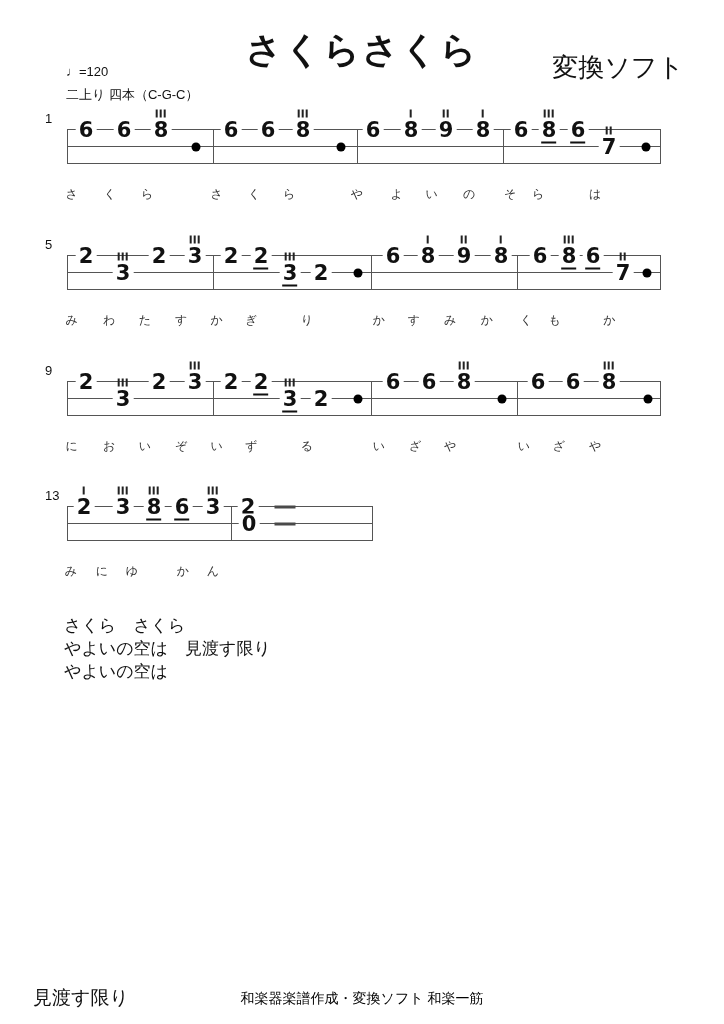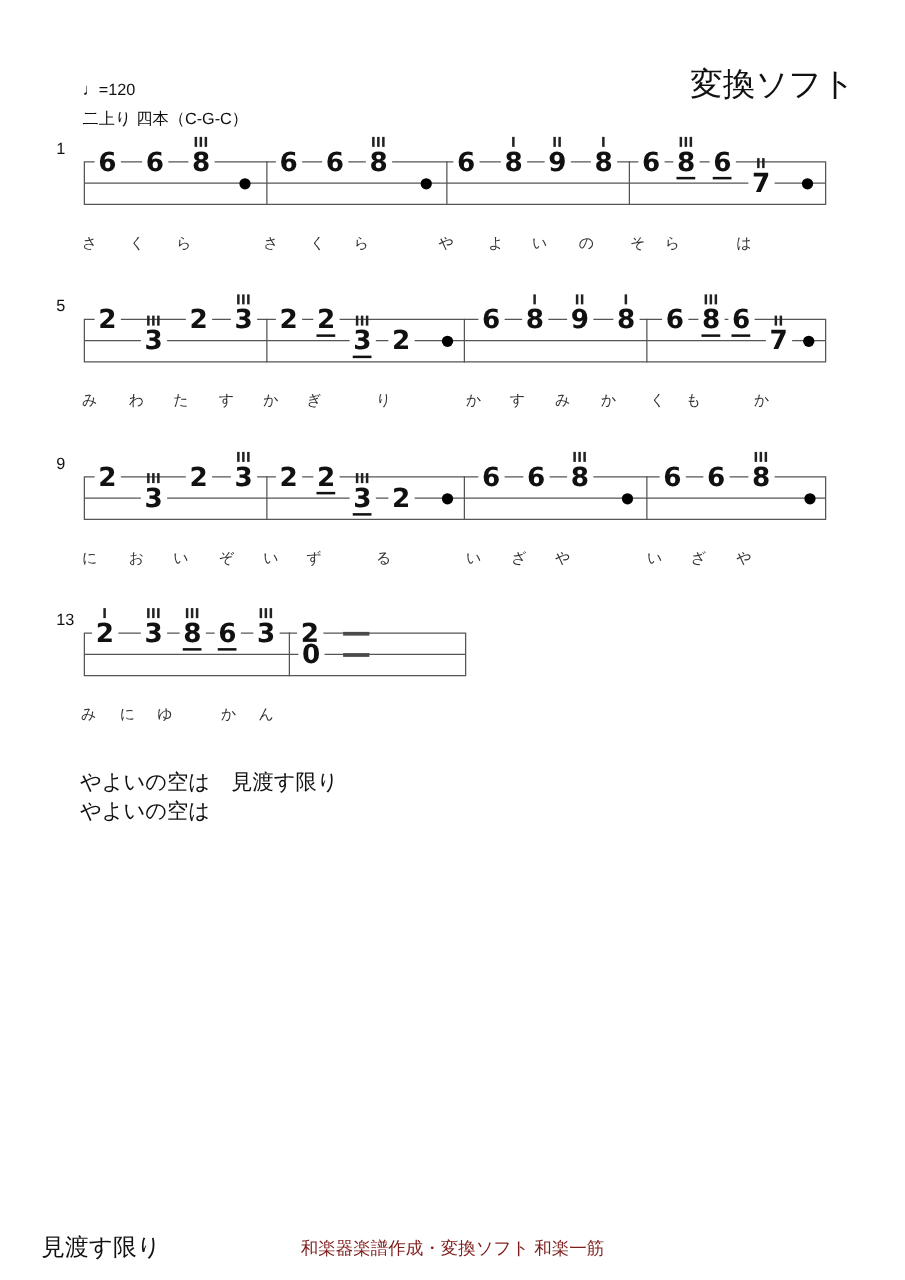--- a/index.html
+++ b/index.html
@@ -24,26 +24,27 @@
   .finger span{display:block;width:2px;height:8px;background:#222;}
   .underline{position:absolute;top:100%;left:50%;transform:translateX(-50%);
              width:15px;height:2px;background:#111;margin-top:1px;}
   .dot{position:absolute;width:9px;height:9px;border-radius:50%;background:#000;
        transform:translate(-50%,-50%);}
   .dash{position:absolute;width:21px;height:3px;background:#4a4a4a;transform:translate(-50%,-50%);}
   .lyric{position:absolute;transform:translateX(-50%);font-size:12px;color:#333;white-space:nowrap;}
   .lyrics-block{position:absolute;left:64px;top:614px;font-size:17px;line-height:23px;
                 font-weight:500;color:#111;}
   .footer-left{position:absolute;left:33px;top:985px;font-size:19px;font-weight:500;}
-  .footer-center{position:absolute;left:0;top:990px;width:100%;text-align:center;font-size:14px;color:#7f1d1d;}
+  .footer-center{position:absolute;left:0;top:990px;width:100%;text-align:center;font-size:14px;color:#000000;}
 </style>
 </head>
 <body>
 
 <div class="page">
+  <div class="title">さくらさくら</div>
   <div class="attribution">変換ソフト</div>
   <div class="tempo">♩=120</div>
   <div class="tuning">二上り 四本（C-G-C）</div>
 
   <div class="score" id="score">
       <div class="system" style="top: 129px;">
         <div class="measure-number">1</div>
         <div class="staff" style="left: 67px; width: 594px; height: 35px;">
           <div class="staff-line"></div>
           <div class="barline" style="left: 145px;"></div>
@@ -362,19 +363,20 @@
         </div>
         <div class="lyric" style="left: 70.978px; top: 57px;">み</div>
         <div class="lyric" style="left: 101.884px; top: 57px;">に</div>
         <div class="lyric" style="left: 131.872px; top: 57px;">ゆ</div>
         <div class="lyric" style="left: 182.974px; top: 57px;">か</div>
         <div class="lyric" style="left: 212.962px; top: 57px;">ん</div>
       </div>
     </div>
 
   <div class="lyrics-block">
+    <div>さくら　さくら</div>
     <div>やよいの空は　見渡す限り</div>
     <div>やよいの空は</div>
   </div>
 
   <div class="footer-left">見渡す限り</div>
   <div class="footer-center">和楽器楽譜作成・変換ソフト 和楽一筋</div>
 </div>
 
 </body></html>

